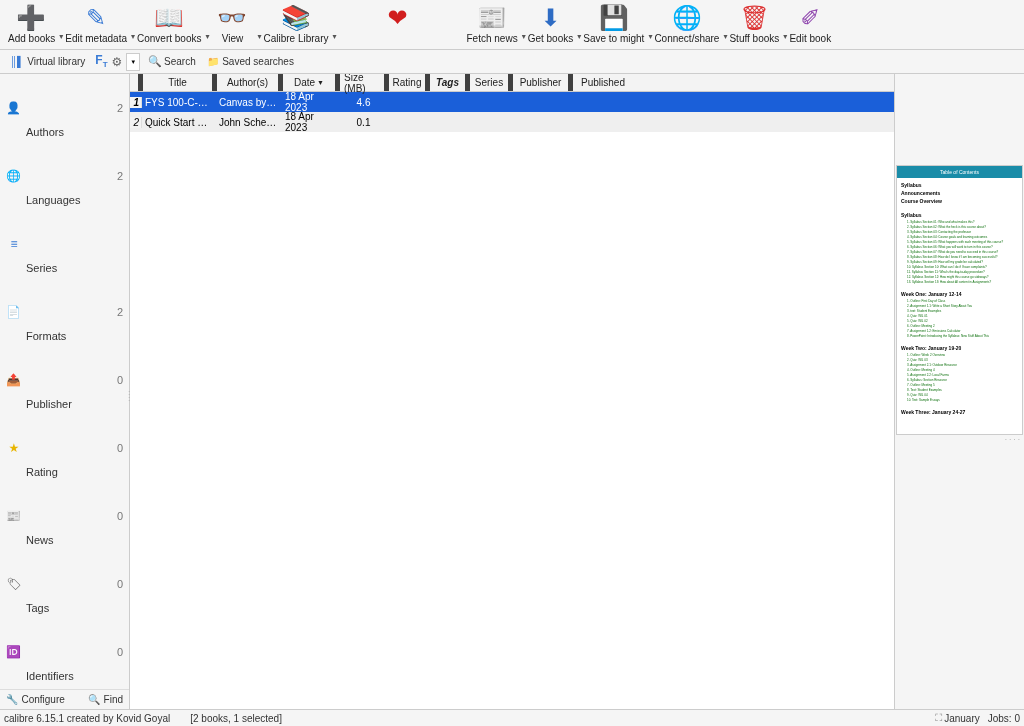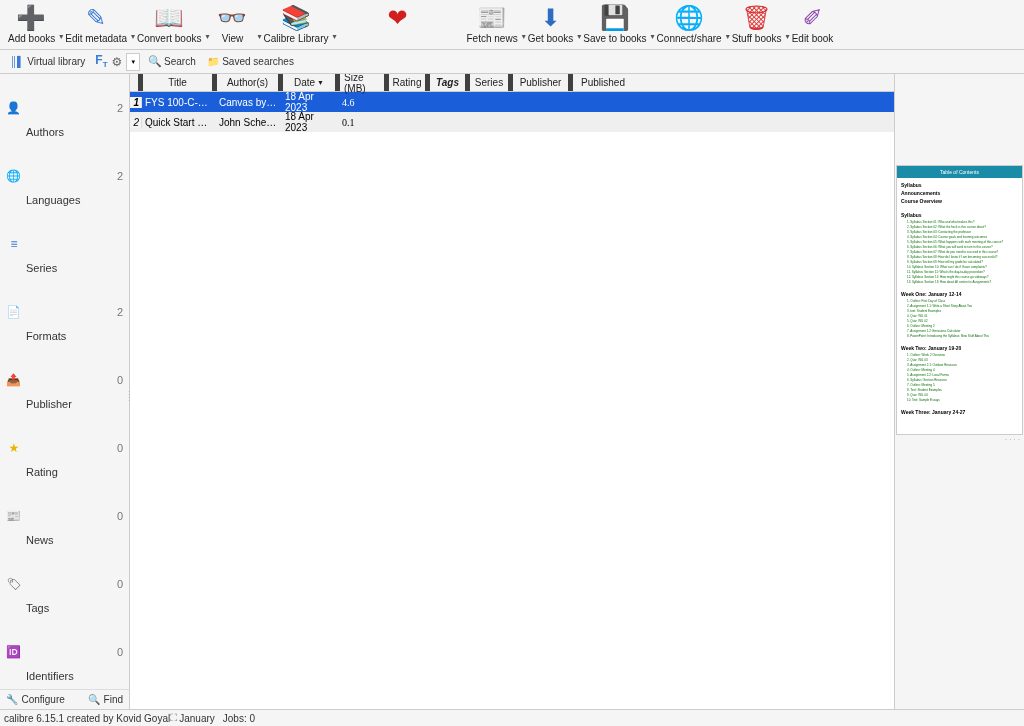--- a/index.html
+++ b/index.html
@@ -51,21 +51,21 @@
 .sort-ind { font-size: 7px; margin-left: 2px; }
 
 .grid-row { display: flex; height: 20px; align-items: center; font-size: 10px; }
 .grid-row.sel { background: #1a5fd9; color: #fff; }
 .grid-row.alt { background: #efefef; }
 .gr-num { width: 12px; text-align: right; padding-right: 2px; font-style: italic; background: #f3f3f3; color: #000; border-right: 1px solid #ddd; }
 .grid-row.sel .gr-num { font-weight: bold; font-style: italic; }
 .gr-title { width: 74px; padding: 0 3px; overflow: hidden; white-space: nowrap; text-overflow: ellipsis; }
 .gr-auth { width: 66px; padding: 0 3px; overflow: hidden; white-space: nowrap; text-overflow: ellipsis; }
 .gr-date { width: 57px; padding: 16px 3px; text-align: left; }
-.gr-size { width: 49px; padding: 0 3px; text-align: left; font-family: Liberation Serif, serif; }
+.gr-size { width: 49px; padding: 0 3px; text-align: center; }
 .gr-rating { width: 41px; }
 .gr-tags { width: 40px; }
 .grid-row.sel .gr-tags { background: #417fd9; }
 .gr-series { width: 43px; }
 .gr-pub { width: 60px; }
 .gr-published { width: 60px; }
 
 .right { width: 130px; background: #f5f5f5; border-left: 1px solid #ccc; display: flex; flex-direction: column; }
 .right-spacer { flex: 0 0 90px; }
 .cover-preview { flex: 0 0 270px; background: #fff; border: 1px solid #ccc; margin: 1px; display: flex; flex-direction: column; font-size: 4px; overflow: hidden; }
@@ -126,21 +126,21 @@
       <div class="tb-label">Fetch news</div>
       <span class="tb-arrow">▾</span>
     </div>
     <div class="tb-item">
       <div class="tb-icon" style="color:#2e6cc4">⬇</div>
       <div class="tb-label">Get books</div>
       <span class="tb-arrow">▾</span>
     </div>
     <div class="tb-item">
       <div class="tb-icon" style="color:#4a78c9">💾</div>
-      <div class="tb-label">Save to books</div>
+      <div class="tb-label">Save to might</div>
       <span class="tb-arrow">▾</span>
     </div>
     <div class="tb-item">
       <div class="tb-icon" style="color:#3a6fa8">🌐</div>
       <div class="tb-label">Connect/share</div>
       <span class="tb-arrow">▾</span>
     </div>
     <div class="tb-item">
       <div class="tb-icon" style="color:#d33">🗑</div>
       <div class="tb-label">Stuff books</div>
@@ -330,20 +330,21 @@
         <div class="cover-section">
           <div class="hdr">Week Three: January 24-27</div>
         </div>
       </div>
     <div class="rp-dots">· · · ·</div>
   </div>
 </div>
 
 <div class="statusbar">
   <div class="left">calibre 6.15.1 created by Kovid Goyal</div>
+  <div class="sb-center">[2 books, 1 selected]</div>
   <div class="right-sb">
     <span class="btn">
         <span style="color:#888">⛶</span>
         <span>January</span>
       </span>
     <span class="btn">Jobs: 0</span>
   </div>
 </div>
 
 </body></html>

